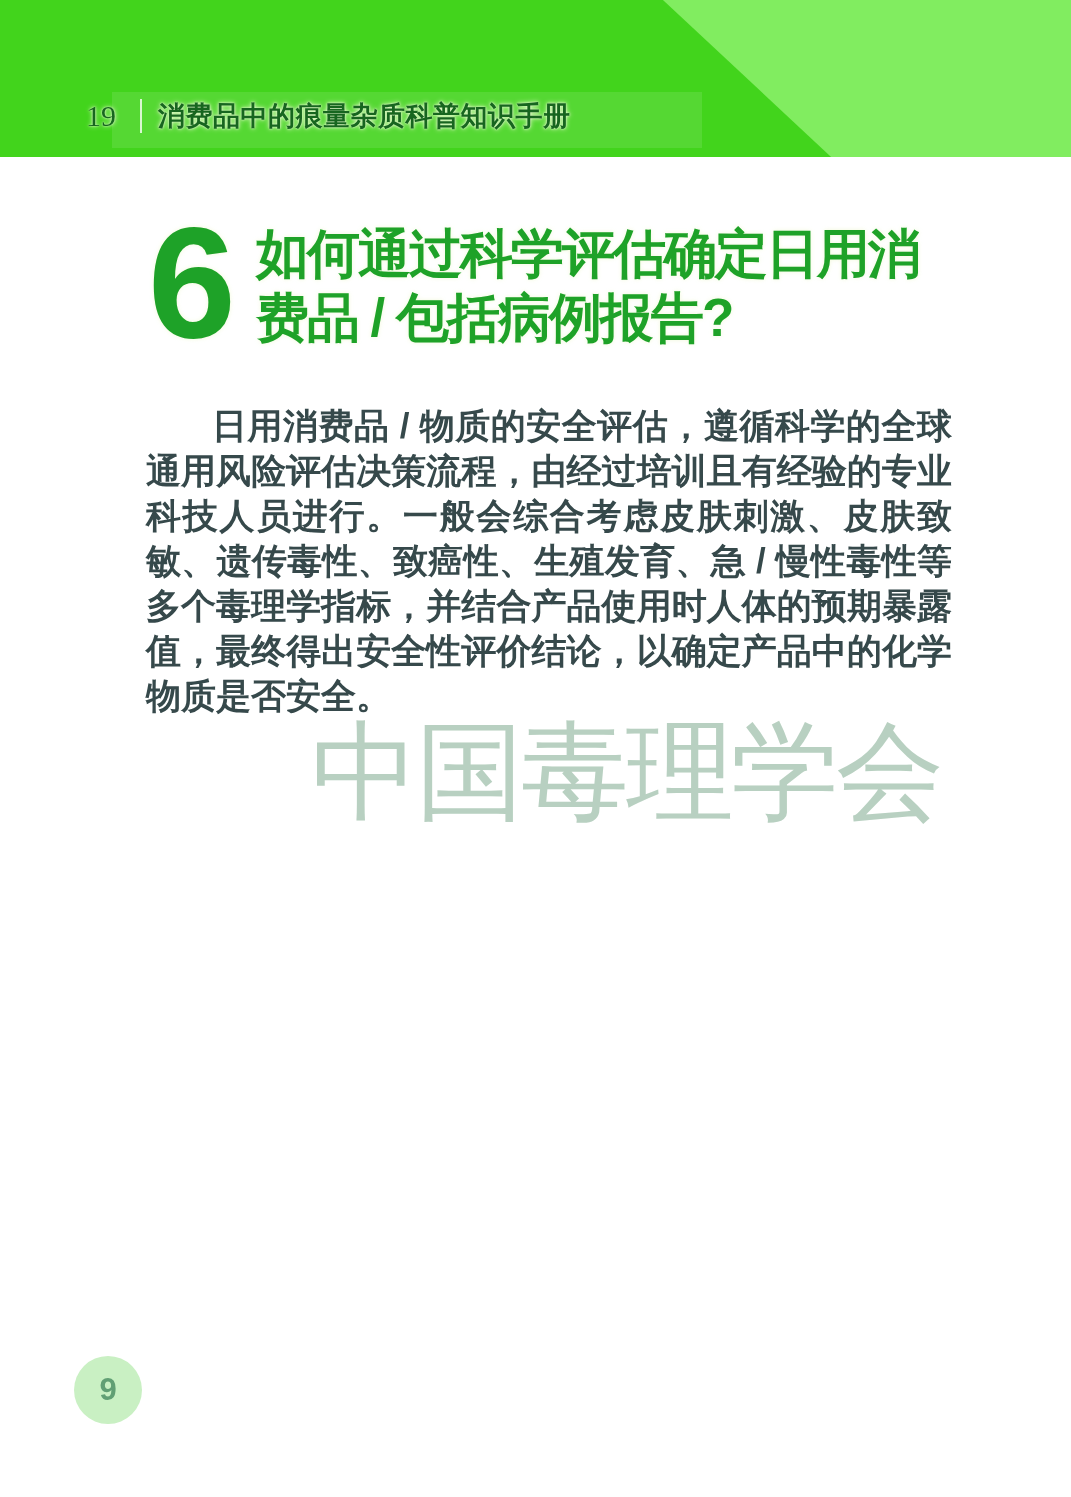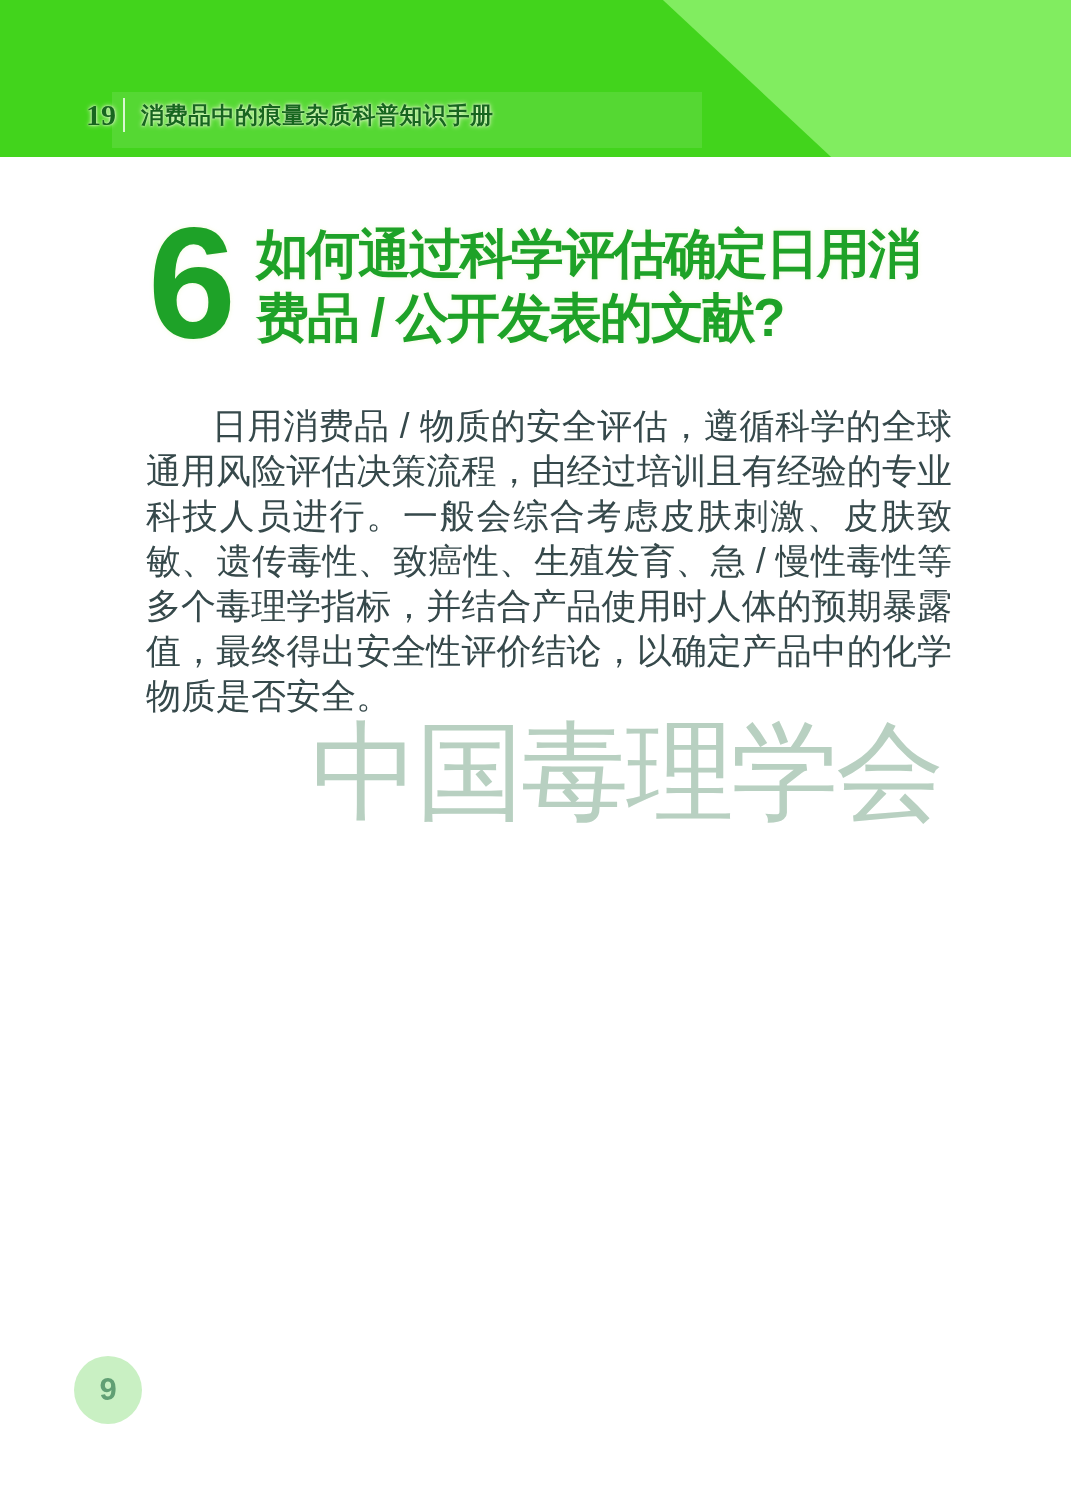--- a/index.html
+++ b/index.html
@@ -28,32 +28,32 @@
     width: 590px; height: 56px;
     background: rgba(255,255,255,0.10);
   }
   .header-row {
     position: absolute; left: 86px; top: 98px;
     display: flex; align-items: center;
     z-index: 2;
   }
   .header-page-number {
     font-family: "Liberation Serif", serif;
-    font-size: 30px; font-weight: bold;
+    font-size: 30px; font-weight: normal;
     color: #17661f;
     text-shadow: 0 0 5px rgba(250,255,225,0.95), 0 0 2px rgba(250,255,225,0.9);
-    margin-right: 7px;
+    margin-right: 24px;
   }
   .header-divider {
     width: 2px; height: 34px;
     background: rgba(255,255,255,0.78);
     margin-right: 16px;
   }
   .header-booklet-title {
-    font-size: 23px; font-weight: bold;
+    font-size: 27px; font-weight: bold;
     color: #17661f;
     letter-spacing: 0.5px;
     text-shadow: 0 0 5px rgba(250,255,225,0.95), 0 0 2px rgba(250,255,225,0.9);
     white-space: nowrap;
   }
 
   
   .section-header {
     position: absolute; left: 148px; top: 208px;
     display: flex; align-items: flex-start;
@@ -92,21 +92,21 @@
   
   .body-text {
     position: absolute; left: 146px; top: 403px;
     width: 806px;
     z-index: 2;
   }
   .body-text p {
     margin: 0 0 17px 0;
     font-size: 35px;
     line-height: 45px;
-    font-weight: 400;
+    font-weight: 700;
     color: #36494b;
     text-align: justify;
     text-indent: 66px;
   }
 
   
   .page-badge {
     position: absolute; left: 74px; top: 1356px;
     width: 68px; height: 68px;
     border-radius: 50%;
@@ -130,21 +130,21 @@
 <div class="header-row">
   <span class="header-page-number">19</span>
   <span class="header-divider"></span>
   <span class="header-booklet-title">消费品中的痕量杂质科普知识手册</span>
 </div>
 
 <div class="section-header">
   <div class="section-number">6</div>
   <div class="section-title">
     <div>如何通过科学评估确定日用消</div>
-    <div>费品 / 公开发表的文献?</div>
+    <div>费品 / 包括病例报告?</div>
   </div>
 </div>
 
 <div class="watermark">中国毒理学会</div>
 
 <div class="body-text">
   <p>日用消费品 / 物质的安全评估，遵循科学的全球通用风险评估决策流程，由经过培训且有经验的专业科技人员进行。一般会综合考虑皮肤刺激、皮肤致敏、遗传毒性、致癌性、生殖发育、急 / 慢性毒性等多个毒理学指标，并结合产品使用时人体的预期暴露值，最终得出安全性评价结论，以确定产品中的化学物质是否安全。</p>
 </div>
 
 <div class="page-badge">

